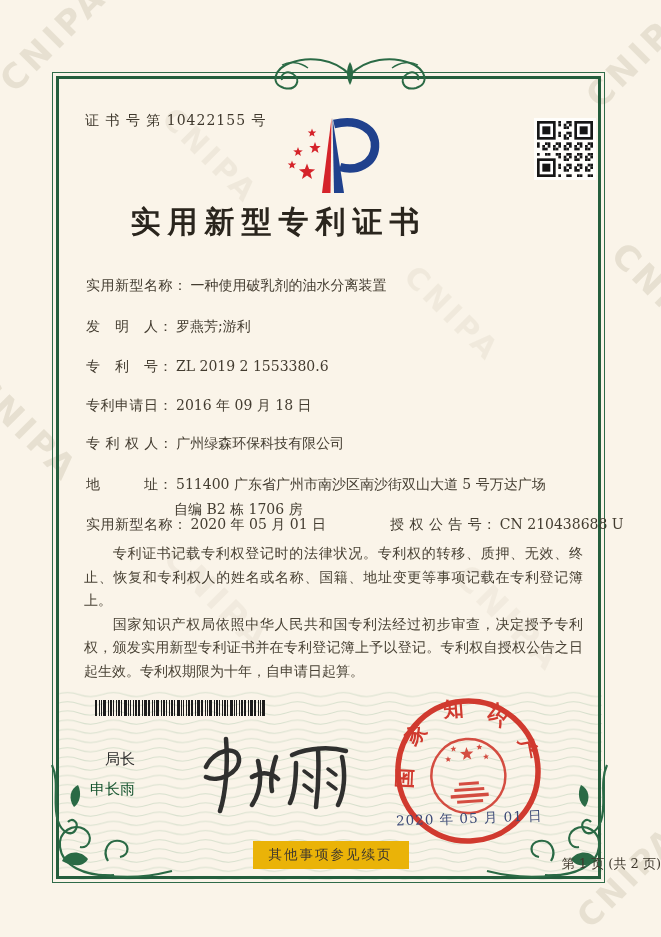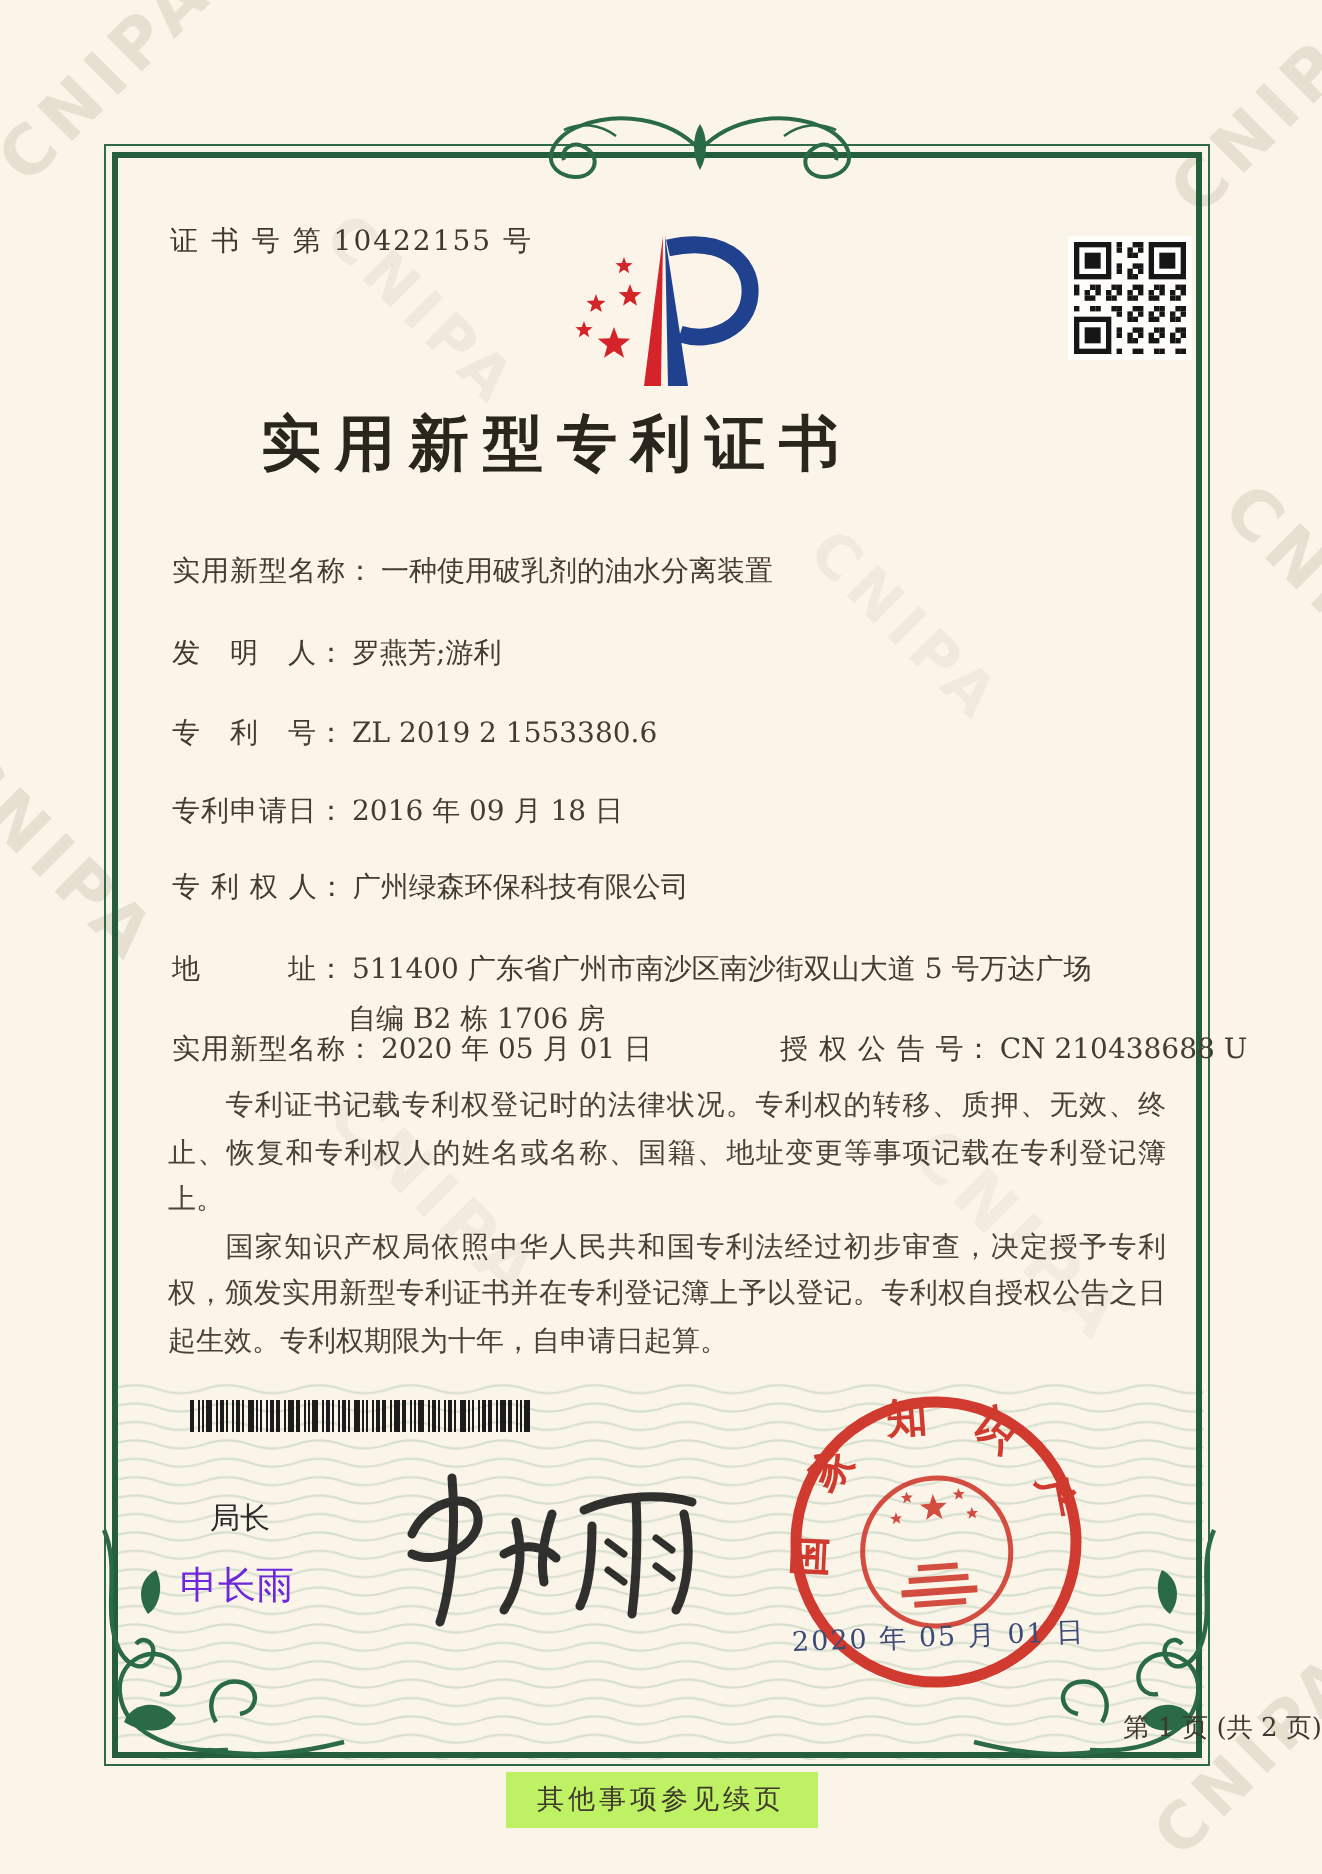--- a/index.html
+++ b/index.html
@@ -27,27 +27,27 @@
   .grant-no-pair{position:absolute;left:304px;top:0;}
   
   .legal{position:absolute;left:84px;top:542px;width:499px;font-size:14px;line-height:23.6px;
     text-align:justify;color:#494235;z-index:4;}
   .legal p{margin:0;text-indent:2.05em;}
   
   .barcode{position:absolute;left:95px;top:700px;z-index:4;}
   .sig-title{position:absolute;left:90px;top:750px;font-family:"DejaVu Sans","Liberation Sans",sans-serif;
     font-size:15px;color:#2b2b2b;z-index:4;margin-left:15px;}
   .sig-name{position:absolute;left:90px;top:780px;font-family:Liberation Mono, monospace;
-    font-size:19px;color:#6d28d9;z-index:4;}
+    font-size:15px;color:#14532d;z-index:4;}
   .signature{position:absolute;left:192px;top:733px;z-index:5;}
   .seal{position:absolute;left:393px;top:696px;width:150px;height:150px;transform:rotate(-4deg);z-index:5;opacity:.95;}
   .seal-date{position:absolute;left:396px;top:810px;width:140px;text-align:center;font-size:13.5px;
     color:#3c4a77;letter-spacing:1px;transform:rotate(-2deg);z-index:6;white-space:nowrap;}
   .page-info{position:absolute;left:0;top:855px;width:661px;text-align:right;font-size:13px;z-index:4;}
-  .cont-note{position:absolute;left:50%;transform:translateX(-50%);top:886px;background:#bef264;
+  .cont-note{position:absolute;left:50%;transform:translateX(-50%);top:841px;background:#eab308;
     padding:5px 16px;font-size:13.5px;letter-spacing:2px;z-index:6;white-space:nowrap;}
   
   .orn{position:absolute;z-index:4;}
   svg{display:block;}
 </style>
 </head>
 <body>
 
 <div class="cert-page">
 

